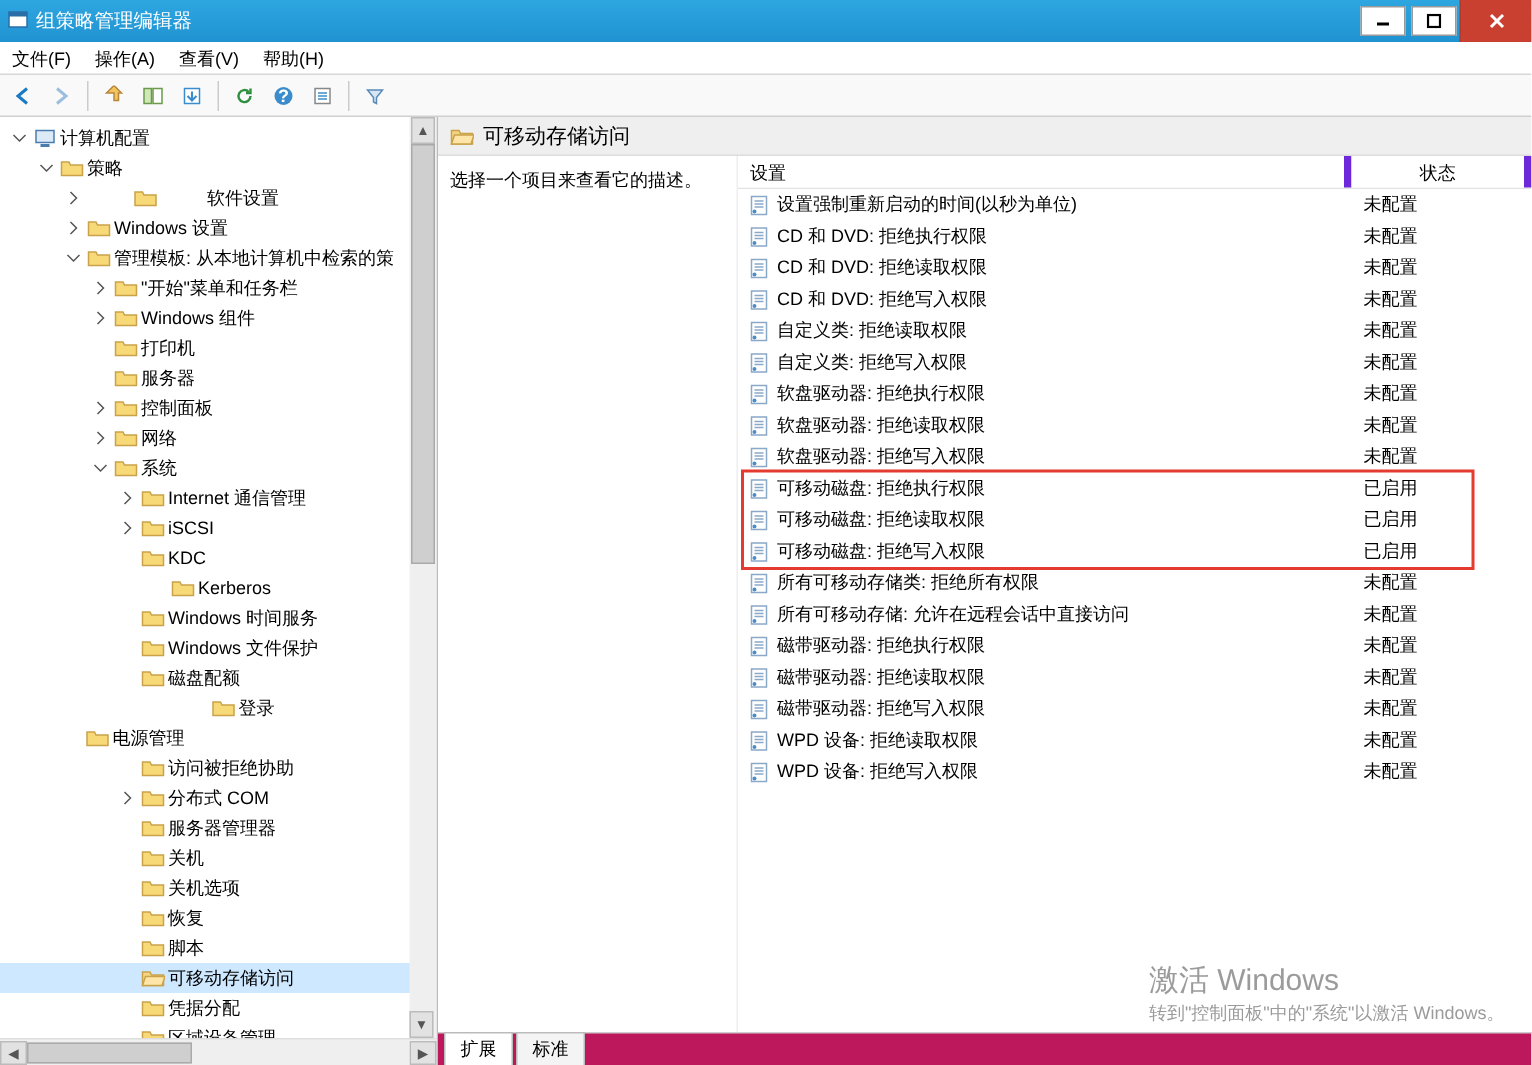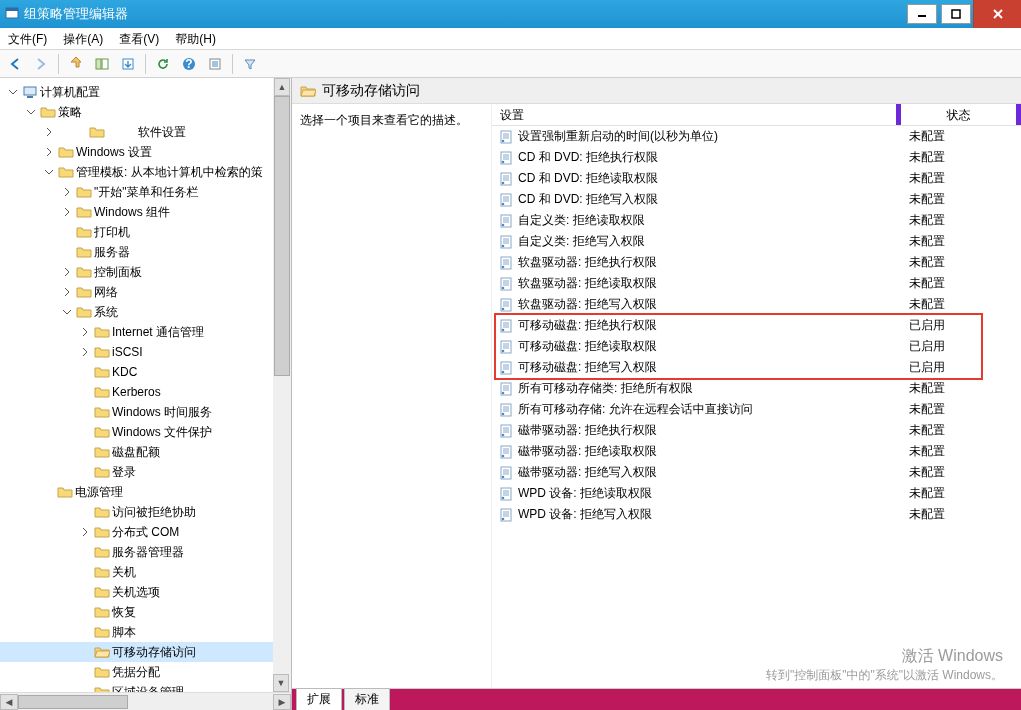--- a/index.html
+++ b/index.html
@@ -54,21 +54,21 @@
 .row .ic { width: 16px; height: 14px; margin: 0 4px 0 6px; display: inline-flex; align-items: center; justify-content: center; }
 .row .name { flex: 1; padding-right: 8px; white-space: nowrap; overflow: hidden; text-overflow: ellipsis; }
 .row .status { width: 120px; padding-left: 8px; }
 .highlight-box { position: absolute; border: 2px solid #e53a2f; pointer-events: none; }
 
 .tabs { height: 22px; border-top: 1px solid #ccc; display: flex; align-items: flex-end; padding-left: 4px; background: #be185d; }
 .tabs .tab { padding: 2px 10px; border: 1px solid #bbb; border-bottom: none; background: #f4f4f4; margin-right: 2px; font-size: 12px; }
 .tabs .tab.active { background: #fff; }
 
 .watermark { position: absolute; right: 18px; bottom: 26px; text-align: left; color: #9b9b9b; pointer-events: none; }
-.watermark .t1 { font-size: 16px; text-align: right; }
+.watermark .t1 { font-size: 20px; }
 .watermark .t2 { font-size: 12px; }
 
 svg { display: block; }
 </style>
 </head>
 <body>
 
 <div class="titlebar">
   <div class="icon">
     <svg width="14" height="14">
@@ -342,21 +342,21 @@
           </li>
           <li style="padding-left: 78px;">
             <span class="tw"></span>
             <span class="tf">
               <svg width="16" height="14">
                 <path d="M1 3h5l1 2h8v7H1z" fill="#f8d978" stroke="#c9a24a"></path>
               </svg>
             </span>
             <span class="tl">KDC</span>
           </li>
-          <li style="padding-left: 78px;">
+          <li style="padding-left: 98px;">
             <span class="tw"></span>
             <span class="tf">
               <svg width="16" height="14">
                 <path d="M1 3h5l1 2h8v7H1z" fill="#f8d978" stroke="#c9a24a"></path>
               </svg>
             </span>
             <span class="tl">Kerberos</span>
           </li>
           <li style="padding-left: 78px;">
             <span class="tw"></span>
@@ -378,21 +378,21 @@
           </li>
           <li style="padding-left: 78px;">
             <span class="tw"></span>
             <span class="tf">
               <svg width="16" height="14">
                 <path d="M1 3h5l1 2h8v7H1z" fill="#f8d978" stroke="#c9a24a"></path>
               </svg>
             </span>
             <span class="tl">磁盘配额</span>
           </li>
-          <li style="padding-left: 78px;">
+          <li style="padding-left: 78px; margin-left: 47px;">
             <span class="tw"></span>
             <span class="tf">
               <svg width="16" height="14">
                 <path d="M1 3h5l1 2h8v7H1z" fill="#f8d978" stroke="#c9a24a"></path>
               </svg>
             </span>
             <span class="tl">登录</span>
           </li>
           <li style="padding-left: 41px;">
             <span class="tw"></span>

